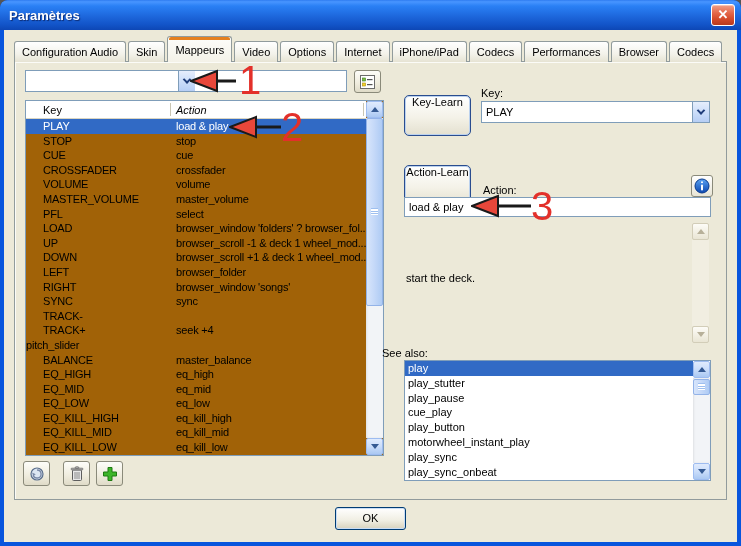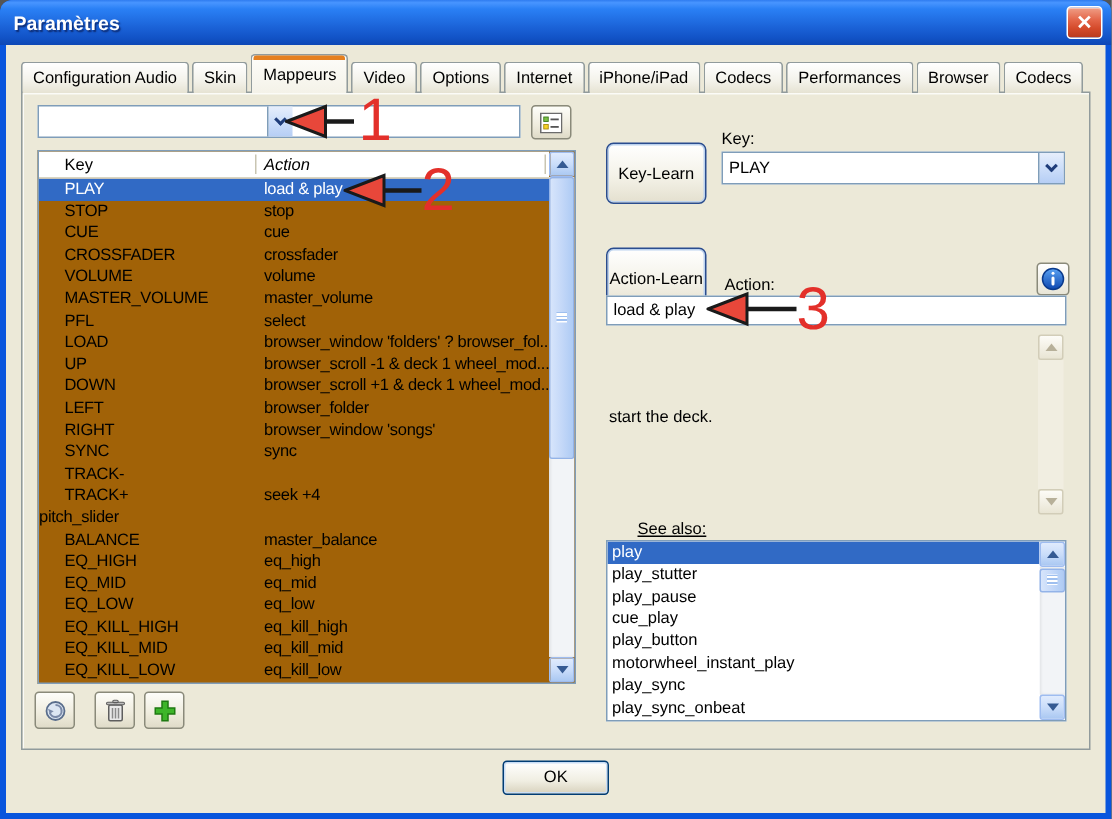--- a/index.html
+++ b/index.html
@@ -112,26 +112,26 @@
   .sb.disabled .tri-down{border-top-color:#b7b099;}
   .main-sb{right:0;top:0;bottom:0;}
   .desc-sb{left:677px;top:161px;height:120px;}
   .see-sb{right:0;top:0;bottom:0;}
   
   .learn-btn{
     position:absolute;left:389px;width:67px;height:41px;
     border:1px solid #2a4d8f;border-radius:5px;
     background:linear-gradient(180deg,#ffffff 0%,#f4f2e8 55%,#e4e0cf 100%);
     box-shadow:inset 0 0 0 1px #bcd2ee;
-    display:flex;align-items:center;justify-content:center;cursor:pointer;
+    display:flex;justify-content:center;cursor:pointer;
   }
   .keylearn{top:33px;} .actionlearn{top:103px;}
   .flabel{position:absolute;white-space:nowrap;}
   .lab-key{left:466px;top:25px;} .lab-action{left:468px;top:122px;}
-  .lab-see{left:410px;top:285px;text-decoration:underline;} .desc-text{left:391px;top:162px;margin-top:48px;}
+  .lab-see{left:367px;top:285px;} .desc-text{left:391px;top:162px;margin-top:48px;}
   .action-input{
     position:absolute;left:389px;top:135px;width:307px;height:20px;
     border:1px solid #7f9db9;background:#fff;font-family:"Liberation Sans",sans-serif;
     font-size:11px;padding:1px 4px;
   }
   
   .see-list{
     position:absolute;left:389px;top:298px;width:307px;height:121px;
     background:#fff;border:1px solid #7f9db9;overflow:hidden;
   }

